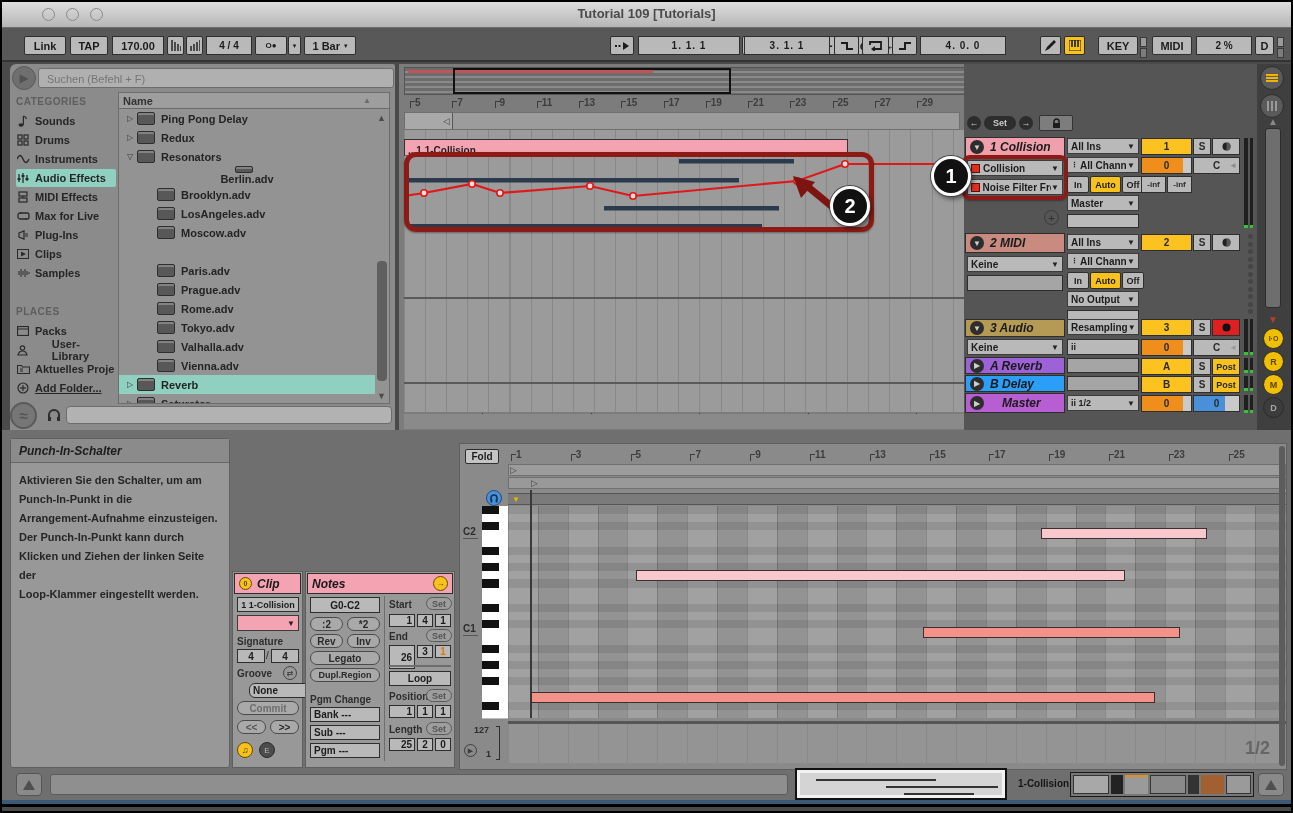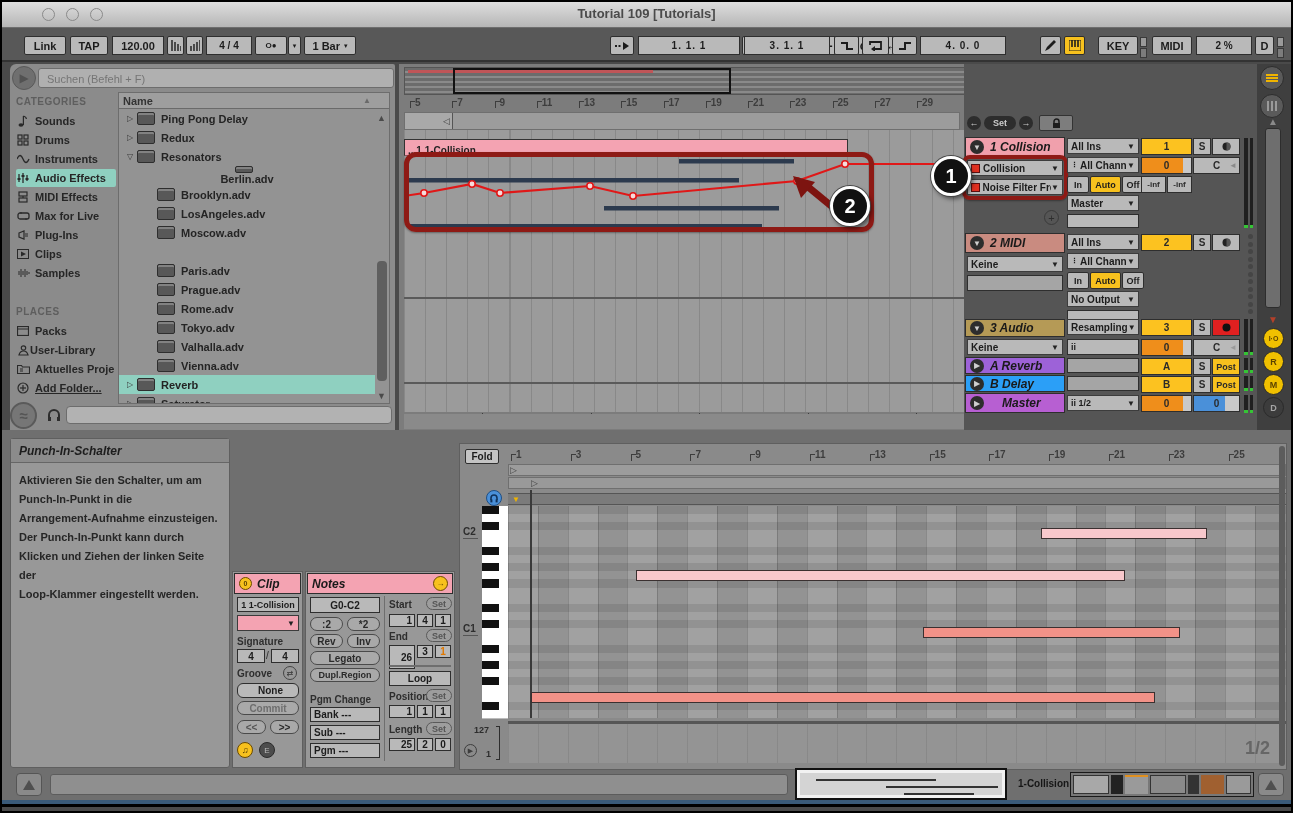--- a/index.html
+++ b/index.html
@@ -48,21 +48,21 @@
   <div class="abs" style="left:0;top:0;width:100%;height:26px;background:linear-gradient(#dedede,#b6b6b6);border-bottom:1px solid #6e6e6e;">
     <div class="abs" style="left:40px;top:6px;width:13px;height:13px;border-radius:50%;border:1.5px solid #8a8a8a;"></div>
     <div class="abs" style="left:64px;top:6px;width:13px;height:13px;border-radius:50%;border:1.5px solid #8a8a8a;"></div>
     <div class="abs" style="left:88px;top:6px;width:13px;height:13px;border-radius:50%;border:1.5px solid #8a8a8a;"></div>
     <div class="abs" style="left:0;right:0;top:4px;text-align:center;font-size:13px;color:#4a4a4a;font-weight:bold;">Tutorial 109  [Tutorials]</div>
   </div>
 
   <div class="abs" style="left:0;top:26px;width:100%;height:34px;background:#585858;border-bottom:2px solid #333;">
     <div class="abs btn" style="left:22px;top:8px;width:42px;height:19px;">Link</div>
     <div class="abs btn" style="left:68px;top:8px;width:38px;height:19px;">TAP</div>
-    <div class="abs vbox" style="left:110px;top:8px;width:52px;height:19px;font-size:11px;">120.00</div>
+    <div class="abs vbox" style="left:110px;top:8px;width:52px;height:19px;font-size:11px;">170.00</div>
     <div class="abs btn" style="left:165px;top:8px;width:17px;height:19px;">
       <svg width="10" height="11">
           <g stroke="#1c1c1c" stroke-width="1.4">
             <line x1="1" y1="0" x2="1" y2="11"></line>
             <line x1="4" y1="2" x2="4" y2="11"></line>
             <line x1="7" y1="4" x2="7" y2="11"></line>
             <line x1="10" y1="6" x2="10" y2="11"></line>
           </g>
         </svg>
     </div>
@@ -271,21 +271,21 @@
       <div id="places-list" class="abs" style="left:0;top:228px;width:100px;">
           <div style="position: absolute; left: 0px; top: 0px; width: 100px; height: 18px; display: flex; align-items: center; gap: 5px; font-size: 11px; font-weight: bold; color: rgb(38, 38, 38);">
             <span style="width: 14px; display: inline-flex; justify-content: center;">
               <svg width="12" height="10">
                 <rect x="0.5" y="0.5" width="11" height="9" fill="none" stroke="#2a2a2a" stroke-width="1.2"></rect>
                 <line x1="0.5" y1="3" x2="11.5" y2="3" stroke="#2a2a2a"></line>
               </svg>
             </span>
             <span>Packs</span>
           </div>
-          <div style="position: absolute; left: 0px; top: 19px; width: 100px; height: 18px; display: flex; align-items: center; gap: 0; font-size: 11px; font-weight: bold; color: rgb(38, 38, 38);">
+          <div style="position: absolute; left: 0px; top: 19px; width: 100px; height: 18px; display: flex; align-items: center; gap: 22px; font-size: 11px; font-weight: bold; color: rgb(38, 38, 38);">
             <span style="width: 14px; display: inline-flex; justify-content: center;">
               <svg width="11" height="11">
                 <circle cx="5.5" cy="3" r="2.2" fill="none" stroke="#2a2a2a" stroke-width="1.2"></circle>
                 <path d="M1 10 q1 -4 4.5 -4 q3.5 0 4.5 4 z" fill="none" stroke="#2a2a2a" stroke-width="1.2"></path>
               </svg>
             </span>
             <span>User-Library</span>
           </div>
           <div style="position: absolute; left: 0px; top: 38px; width: 100px; height: 18px; display: flex; align-items: center; gap: 5px; font-size: 11px; font-weight: bold; color: rgb(38, 38, 38);">
             <span style="width: 14px; display: inline-flex; justify-content: center;">
@@ -748,21 +748,21 @@
     <div class="abs vbox" style="left:4px;top:25px;width:62px;height:15px;font-size:9px;">1 1-Collision</div>
     <div class="abs dd" style="left:4px;top:43px;width:62px;height:16px;background:#f4a3b2;">
         <span class="arr">▼</span>
       </div>
     <div class="abs" style="left:4px;top:64px;font-size:10px;font-weight:bold;color:#2e2e2e;">Signature</div>
     <div class="abs vbox" style="left:4px;top:77px;width:28px;height:14px;">4</div>
     <div class="abs" style="left:33px;top:78px;font-size:10px;color:#2e2e2e;">/</div>
     <div class="abs vbox" style="left:38px;top:77px;width:28px;height:14px;">4</div>
     <div class="abs" style="left:4px;top:96px;font-size:10px;font-weight:bold;color:#2e2e2e;">Groove</div>
     <div class="abs" style="left:50px;top:94px;width:14px;height:14px;border-radius:50%;border:1px solid #444;display:flex;align-items:center;justify-content:center;font-size:8px;color:#333;">⇄</div>
-    <div class="abs vbox" style="left:4px;top:111px;width:62px;height:15px;justify-content:flex-start;padding-left:20px;border-radius:6px;">None</div>
+    <div class="abs vbox" style="left:16px;top:111px;width:62px;height:15px;justify-content:flex-start;padding-left:3px;border-radius:6px;">None</div>
     <div class="abs oval" style="left:4px;top:129px;width:62px;height:14px;color:#6e6e6e;">Commit</div>
     <div class="abs oval" style="left:4px;top:148px;width:29px;height:14px;color:#555;">&lt;&lt;</div>
     <div class="abs oval" style="left:37px;top:148px;width:29px;height:14px;">&gt;&gt;</div>
     <div class="abs" style="left:4px;top:170px;width:16px;height:16px;border-radius:50%;background:#f7c11e;border:1px solid #6b4a00;display:flex;align-items:center;justify-content:center;font-size:9px;color:#4a3500;">♫</div>
     <div class="abs" style="left:26px;top:170px;width:16px;height:16px;border-radius:50%;background:#4c4c4c;border:1px solid #2a2a2a;display:flex;align-items:center;justify-content:center;font-size:8px;color:#bbb;">E</div>
   </div>
 
   <div class="abs" style="left:303px;top:569px;width:150px;height:197px;background:#989898;border:1px solid #5f5f5f;">
     <div class="pinkhdr" style="height:19px;margin:1px;">
       <span>Notes</span>

